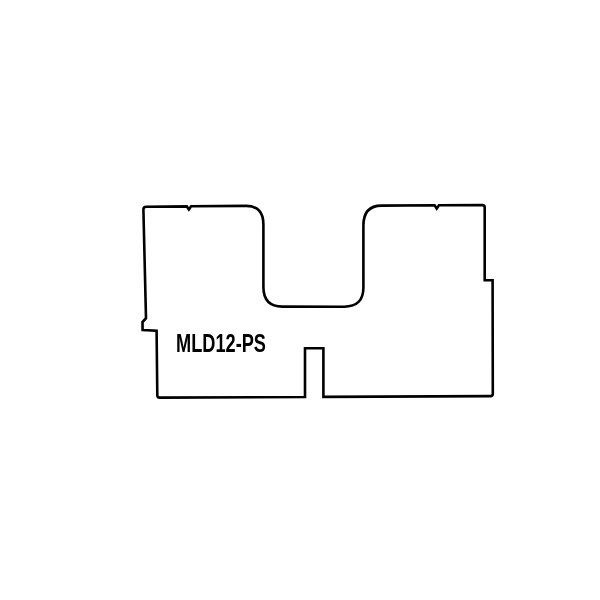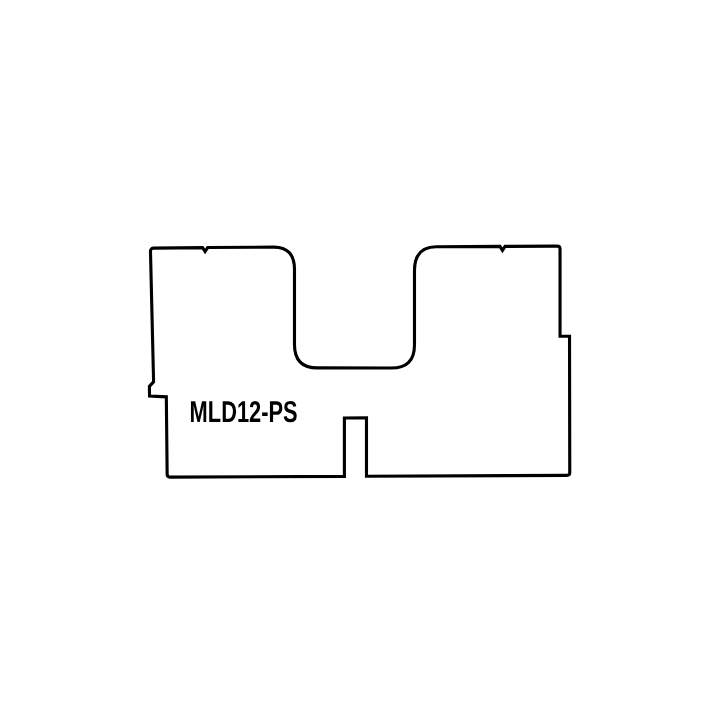--- a/index.html
+++ b/index.html
@@ -7,20 +7,21 @@
     padding: 0;
     width: 600px;
     height: 600px;
     overflow: hidden;
     font-family: "Liberation Sans", sans-serif;
   }
   .canvas-wrap {
     width: 503px;
     height: 600px;
     position: relative;
+    margin-left: 18px;
   }
   svg.part-drawing {
     display: block;
     width: 600px;
     height: 600px;
   }
   .part-outline {
     stroke-width: 2.6;
     stroke-linejoin: miter;
     stroke-linecap: round;

